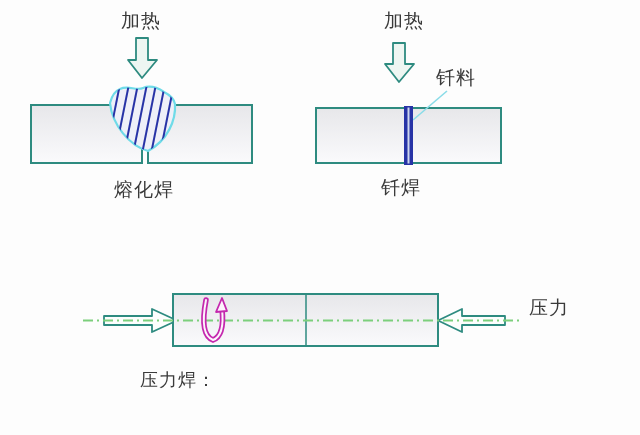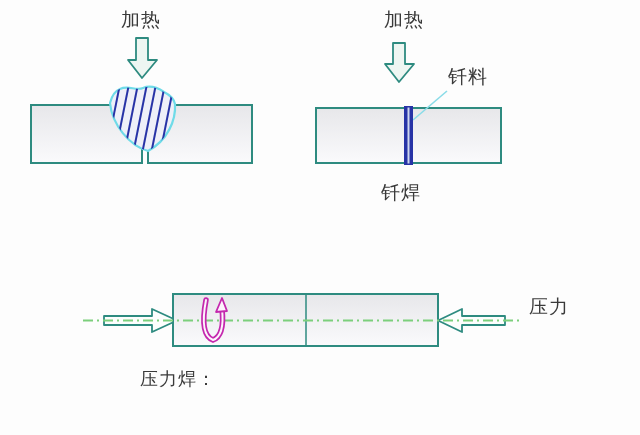--- a/index.html
+++ b/index.html
@@ -17,21 +17,20 @@
     --background: #fdfdfd;
   }
   html, body { margin: 0; padding: 0; }
   body { font-family: "Liberation Sans", sans-serif; }
   #stage {
     position: relative;
     width: 640px;
     height: 435px;
     background: var(--background);
     overflow: hidden;
-    font-family: Liberation Mono, monospace;
   }
   #drawing { position: absolute; left: 0; top: 0; }
   .lbl {
     position: absolute;
     color: var(--text);
     line-height: 1.2;
     white-space: nowrap;
     letter-spacing: 1px;
   }
   .fs19 { font-size: 19px; }
@@ -104,24 +103,25 @@
         <path d="M 206,300 C 201,326 205,337 213,340 C 221,337 224,327 222,309" fill="none" stroke="#fdf3fc" stroke-width="2" stroke-linecap="round"></path>
         <polygon points="216,312 222,298 227,311" fill="#fdf3fc" class="stroke-magenta" stroke="#c428ae" stroke-width="1.8" stroke-linejoin="round"></polygon>
       </g>
     </g>
   </svg>
 
   <div class="lbl fs19" style="left:121px; top:10px;">加热</div>
 
   <div class="lbl fs19" style="left:384px; top:10px;">加热</div>
 
-  <div class="lbl fs19" style="left:448px; top:67px;">钎料</div>
+  <div class="lbl fs19" style="left:436px; top:67px;">钎料</div>
 
+  <div class="lbl fs19" style="left:114px; top:179px;">熔化焊</div>
 
-  <div class="lbl fs19" style="left:381px; top:183px;">钎焊</div>
+  <div class="lbl fs19" style="left:381px; top:177px;">钎焊</div>
 
   <div class="lbl fs19" style="left:529px; top:297px;">压力</div>
 
   <div class="lbl fs18 caption" style="left:140px; top:370px;">
     <span>压力焊：</span>
   </div>
 
 </div>
 
 </body></html>

